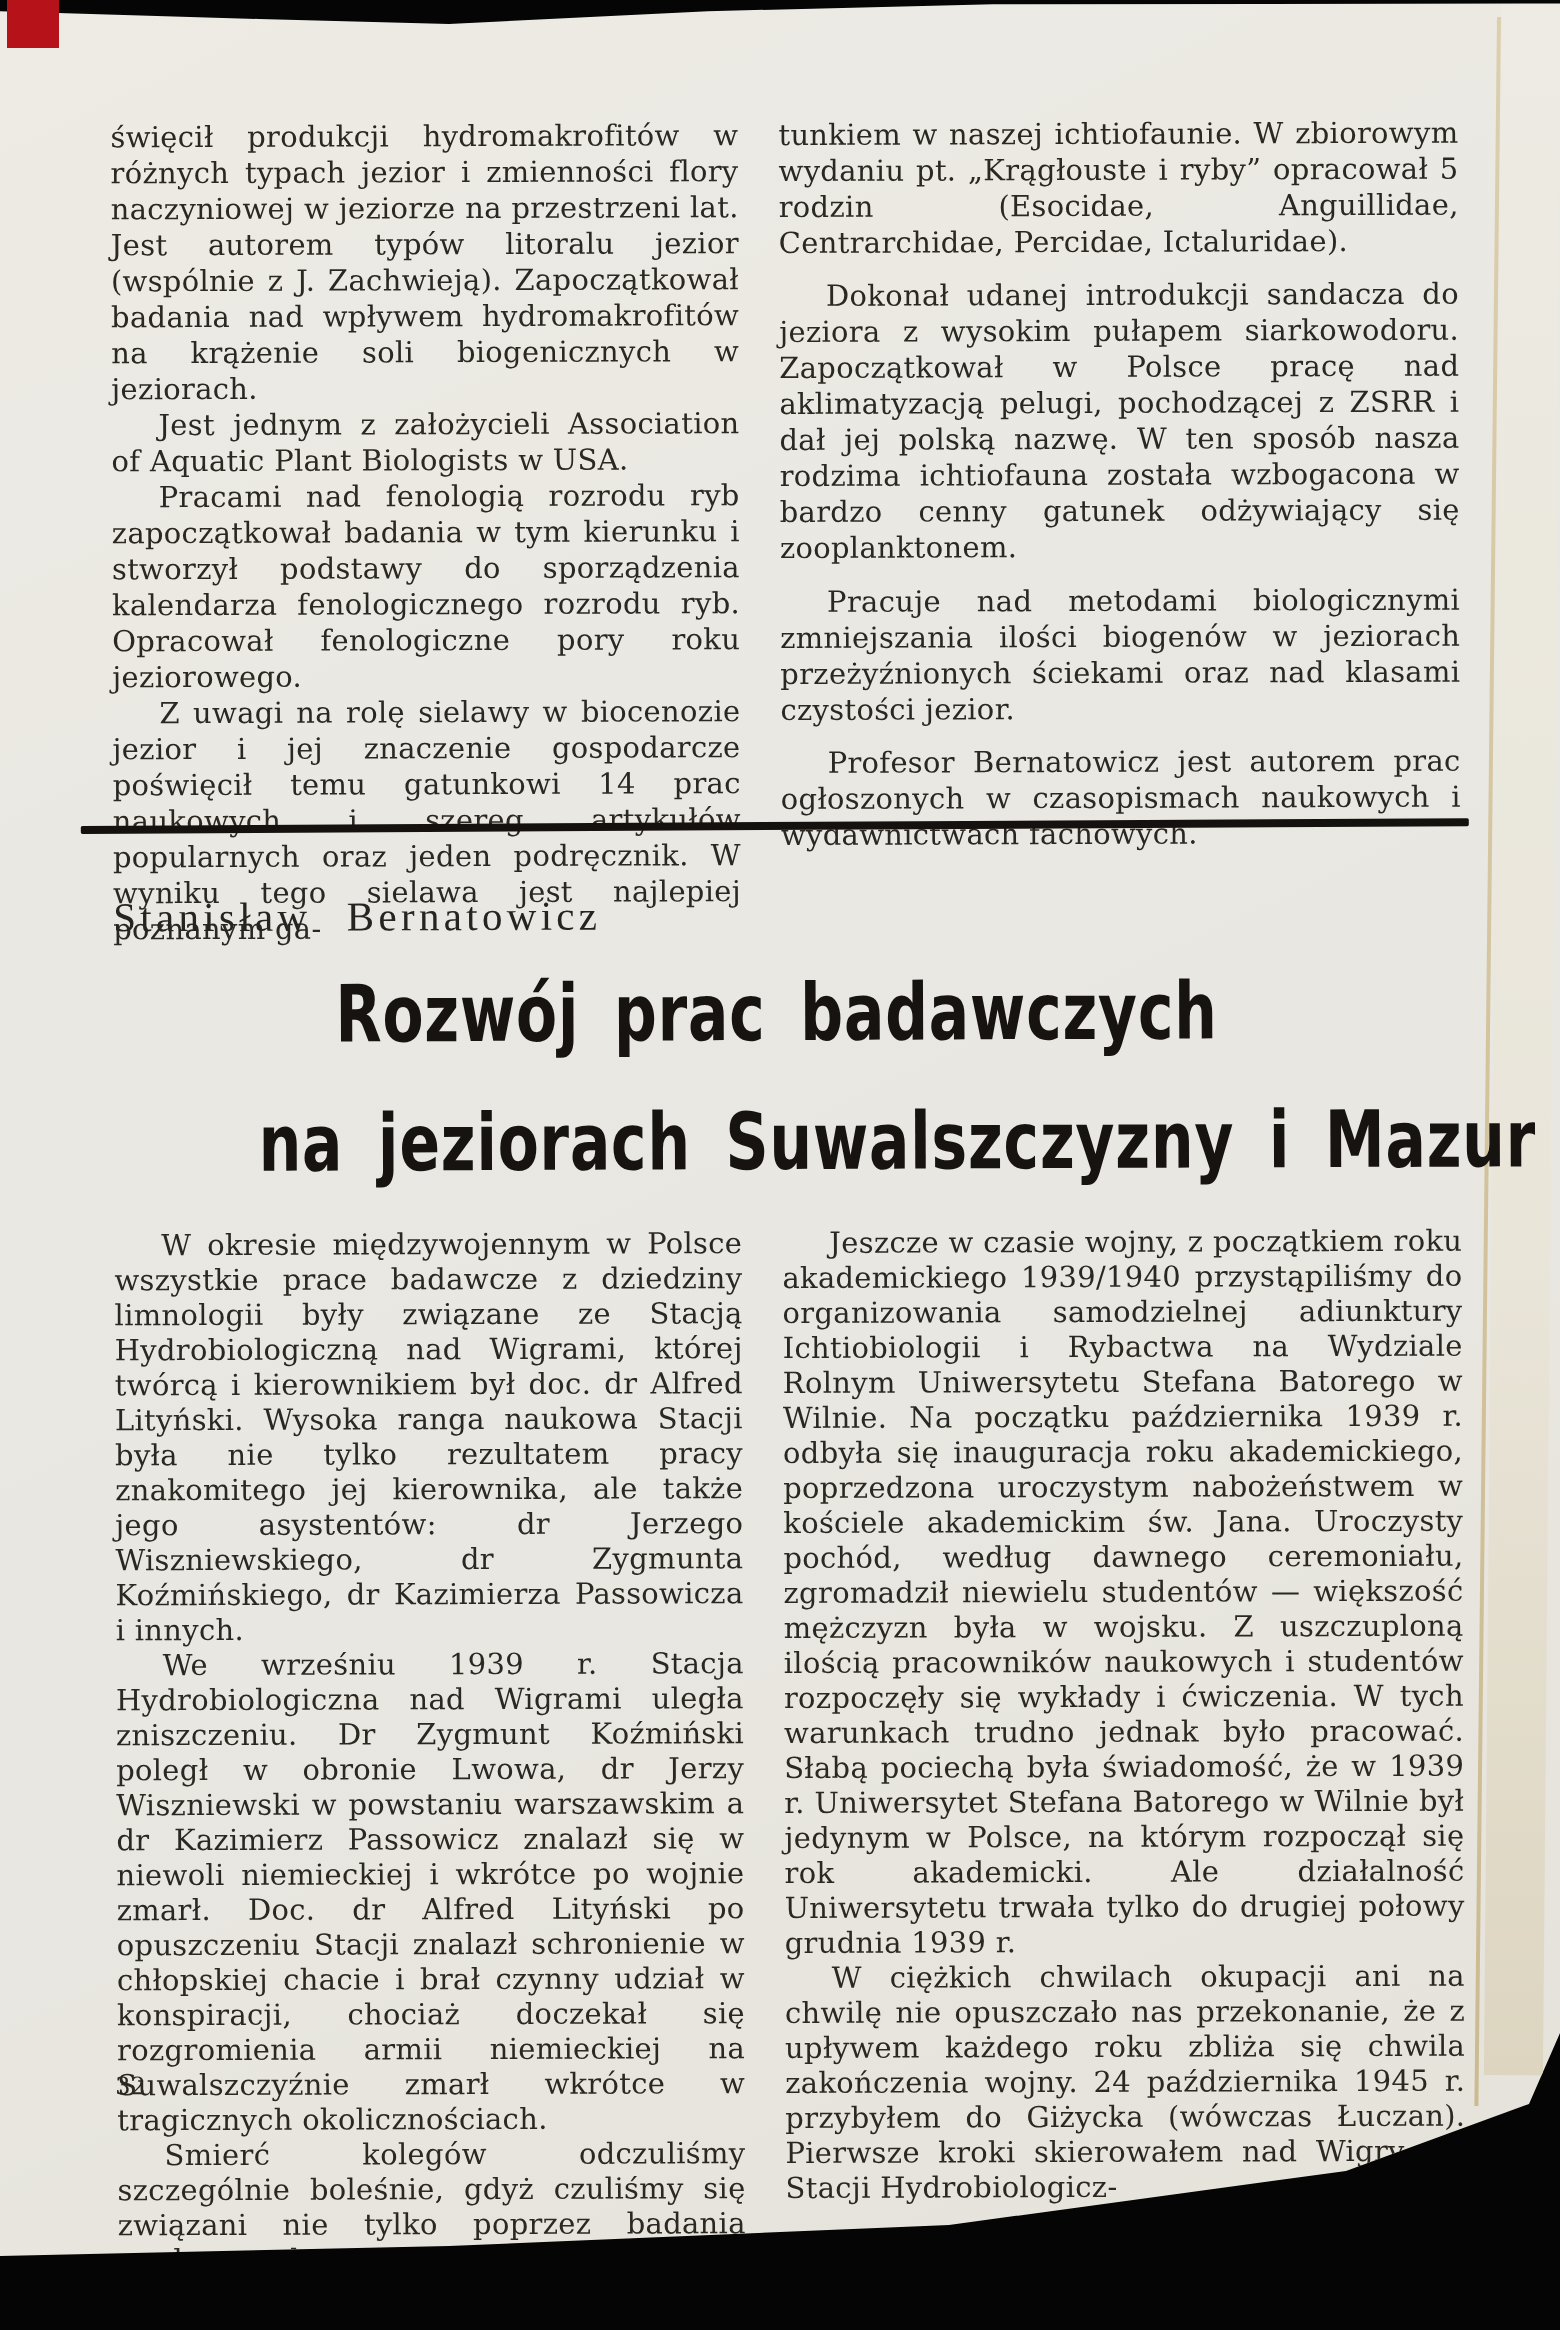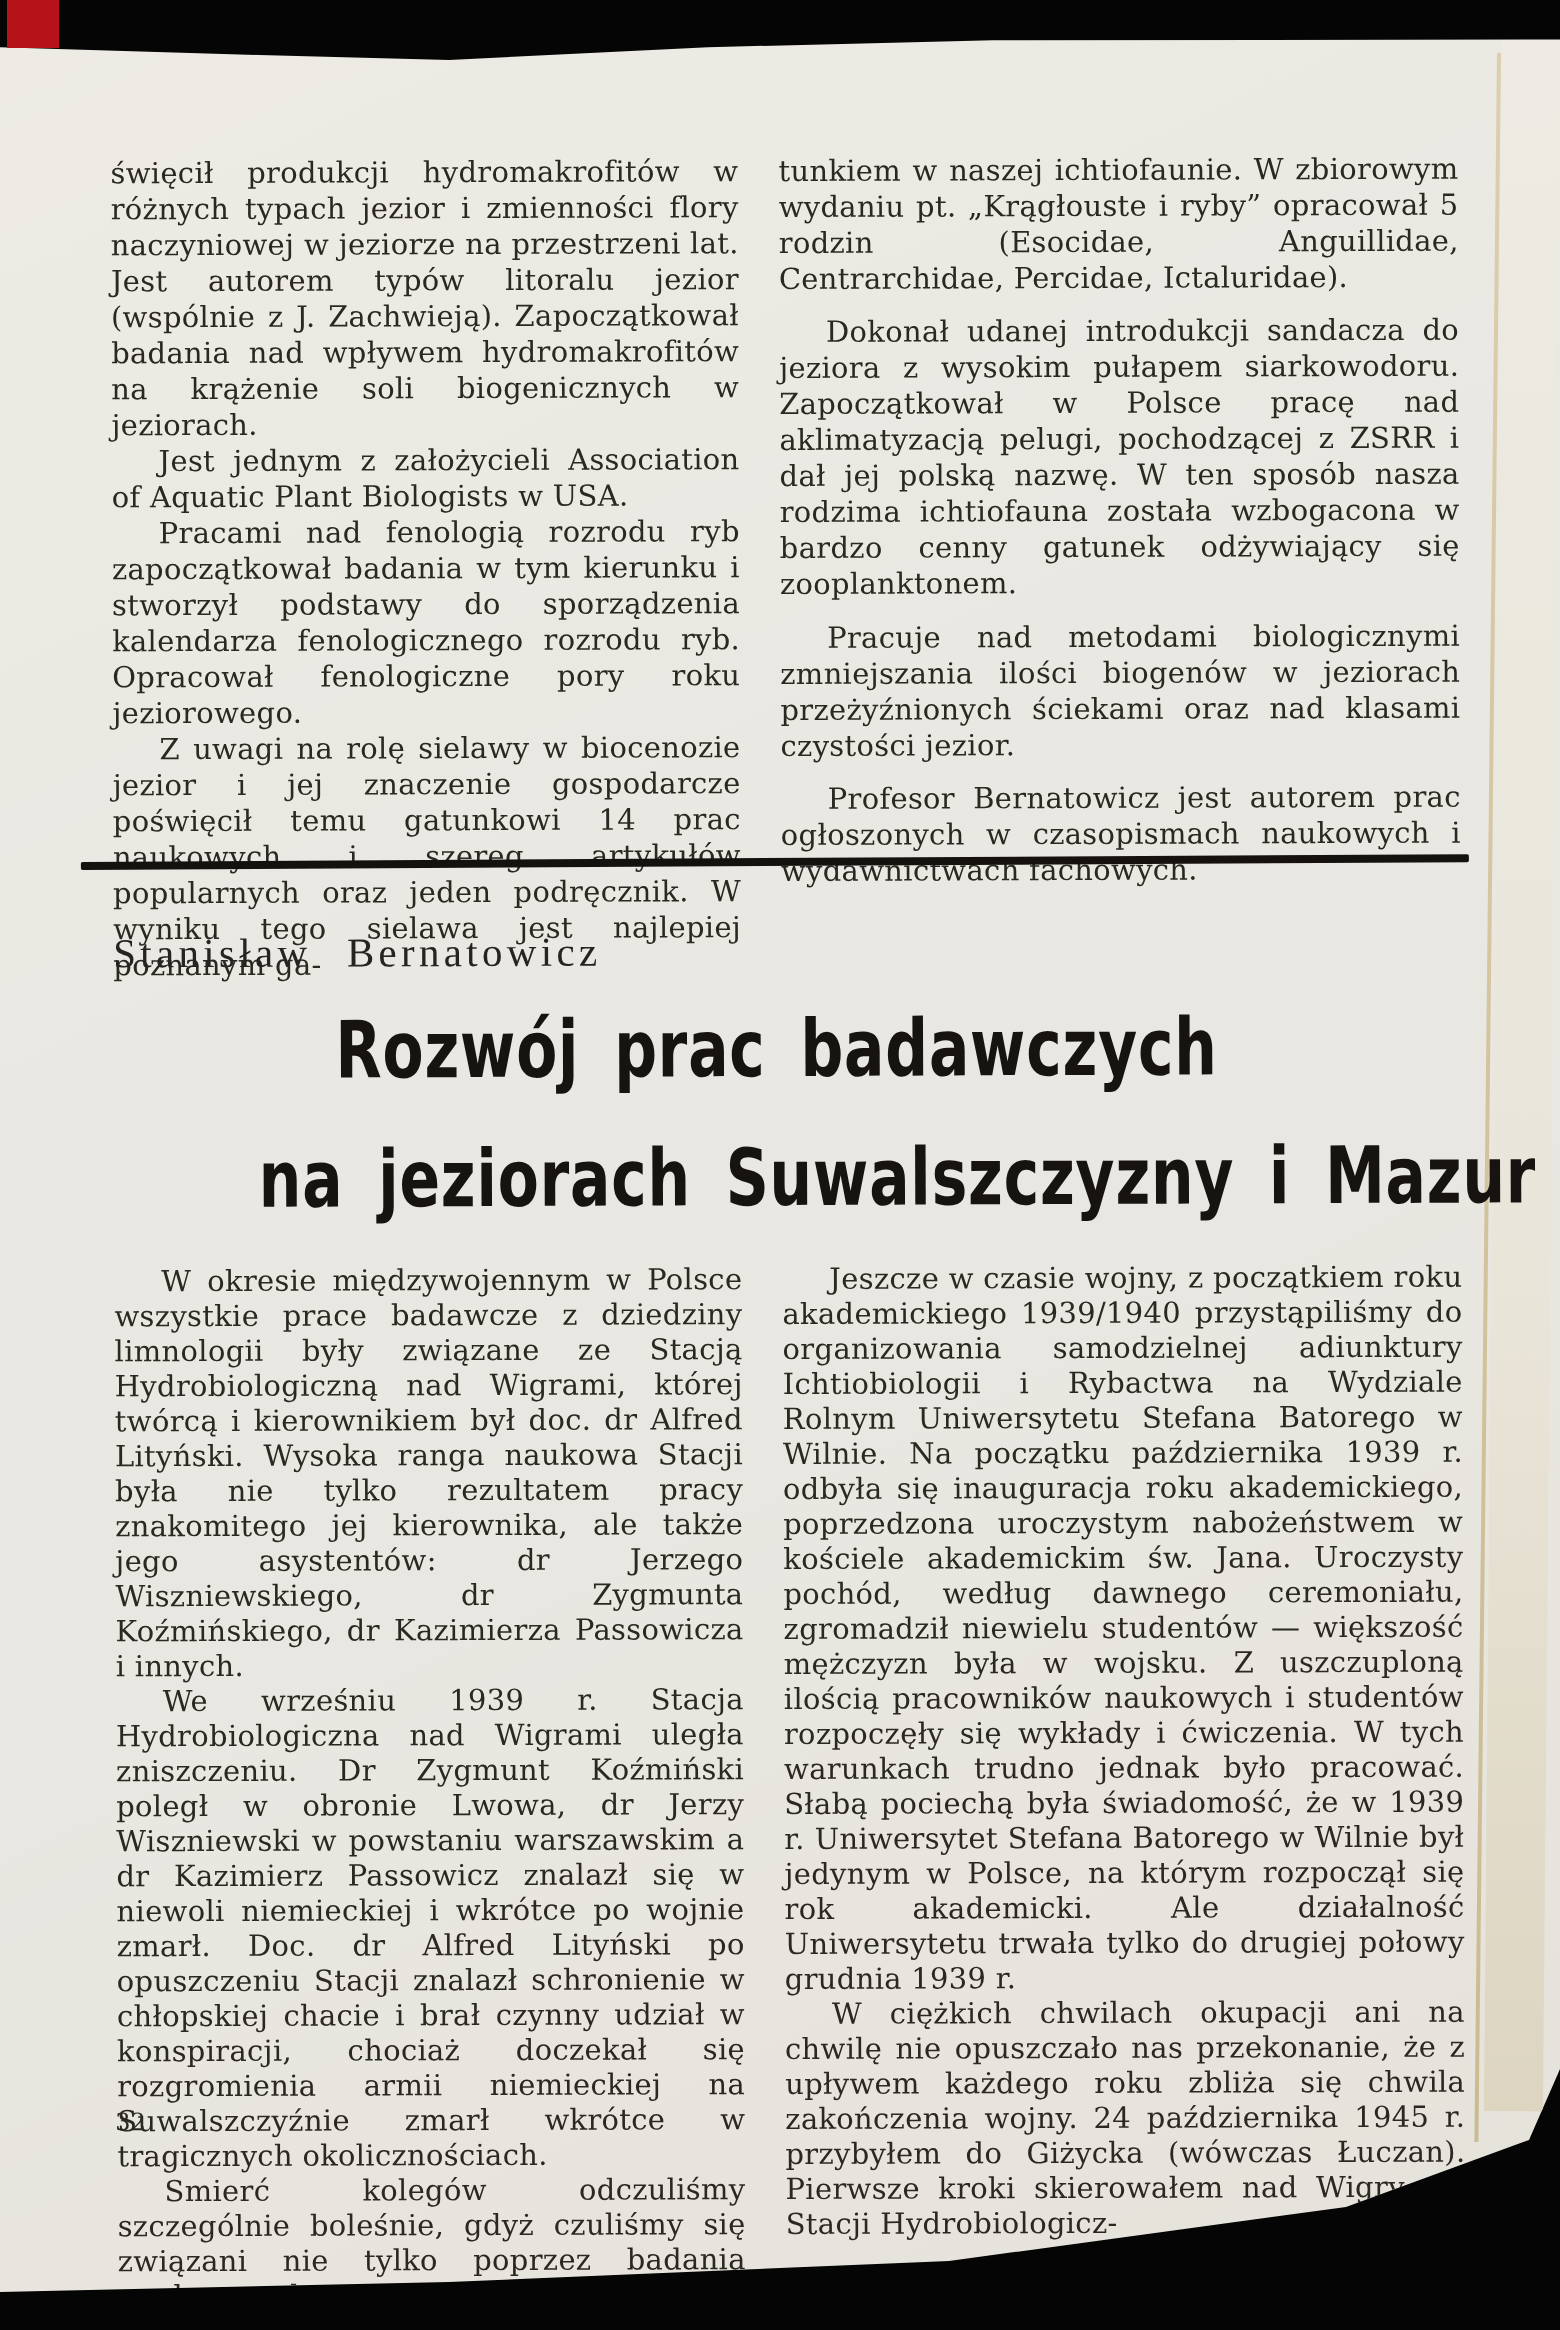--- a/index.html
+++ b/index.html
@@ -8,21 +8,20 @@
     background:var(--backdrop,#050505);
     font-family:"DejaVu Serif", serif;
   }
   .backdrop{position:absolute;inset:0;background:var(--backdrop,#050505);}
   
   .page{
     position:absolute;inset:0;
     background:linear-gradient(155deg,#edebe4 0%, #eae8e2 35%, #e9e7e1 60%, #e5e2da 100%);
     clip-path:polygon(0px 11.2px,259px 19px,449px 24px,708px 11.2px,993px 4.3px,1560px 3.5px,
                       1560px 2033px,1529px 2104px,1346px 2171px,949px 2225px,449px 2246px,0px 2256px);
-    margin-top:36px;
   }
   .content{position:absolute;inset:0;transform:rotate(-0.2deg);transform-origin:50% 50%;color:var(--ink,#2b2822);}
   .cols{position:absolute;display:flex;}
   .cols .col{text-align:justify;}
   .top-cols{left:114px;top:117px;width:1348px;}
   .top-cols .col-l{width:628px;margin-right:40px;font-size:29px;line-height:36px;}
   .top-cols .col-r{width:680px;font-size:29px;line-height:36px;}
   .art-cols{left:114px;top:1226px;width:1348px;}
   .art-cols .col-l{width:628px;margin-right:40px;font-size:29px;line-height:35px;}
   .art-cols .col-r{width:680px;font-size:29px;line-height:35px;}

